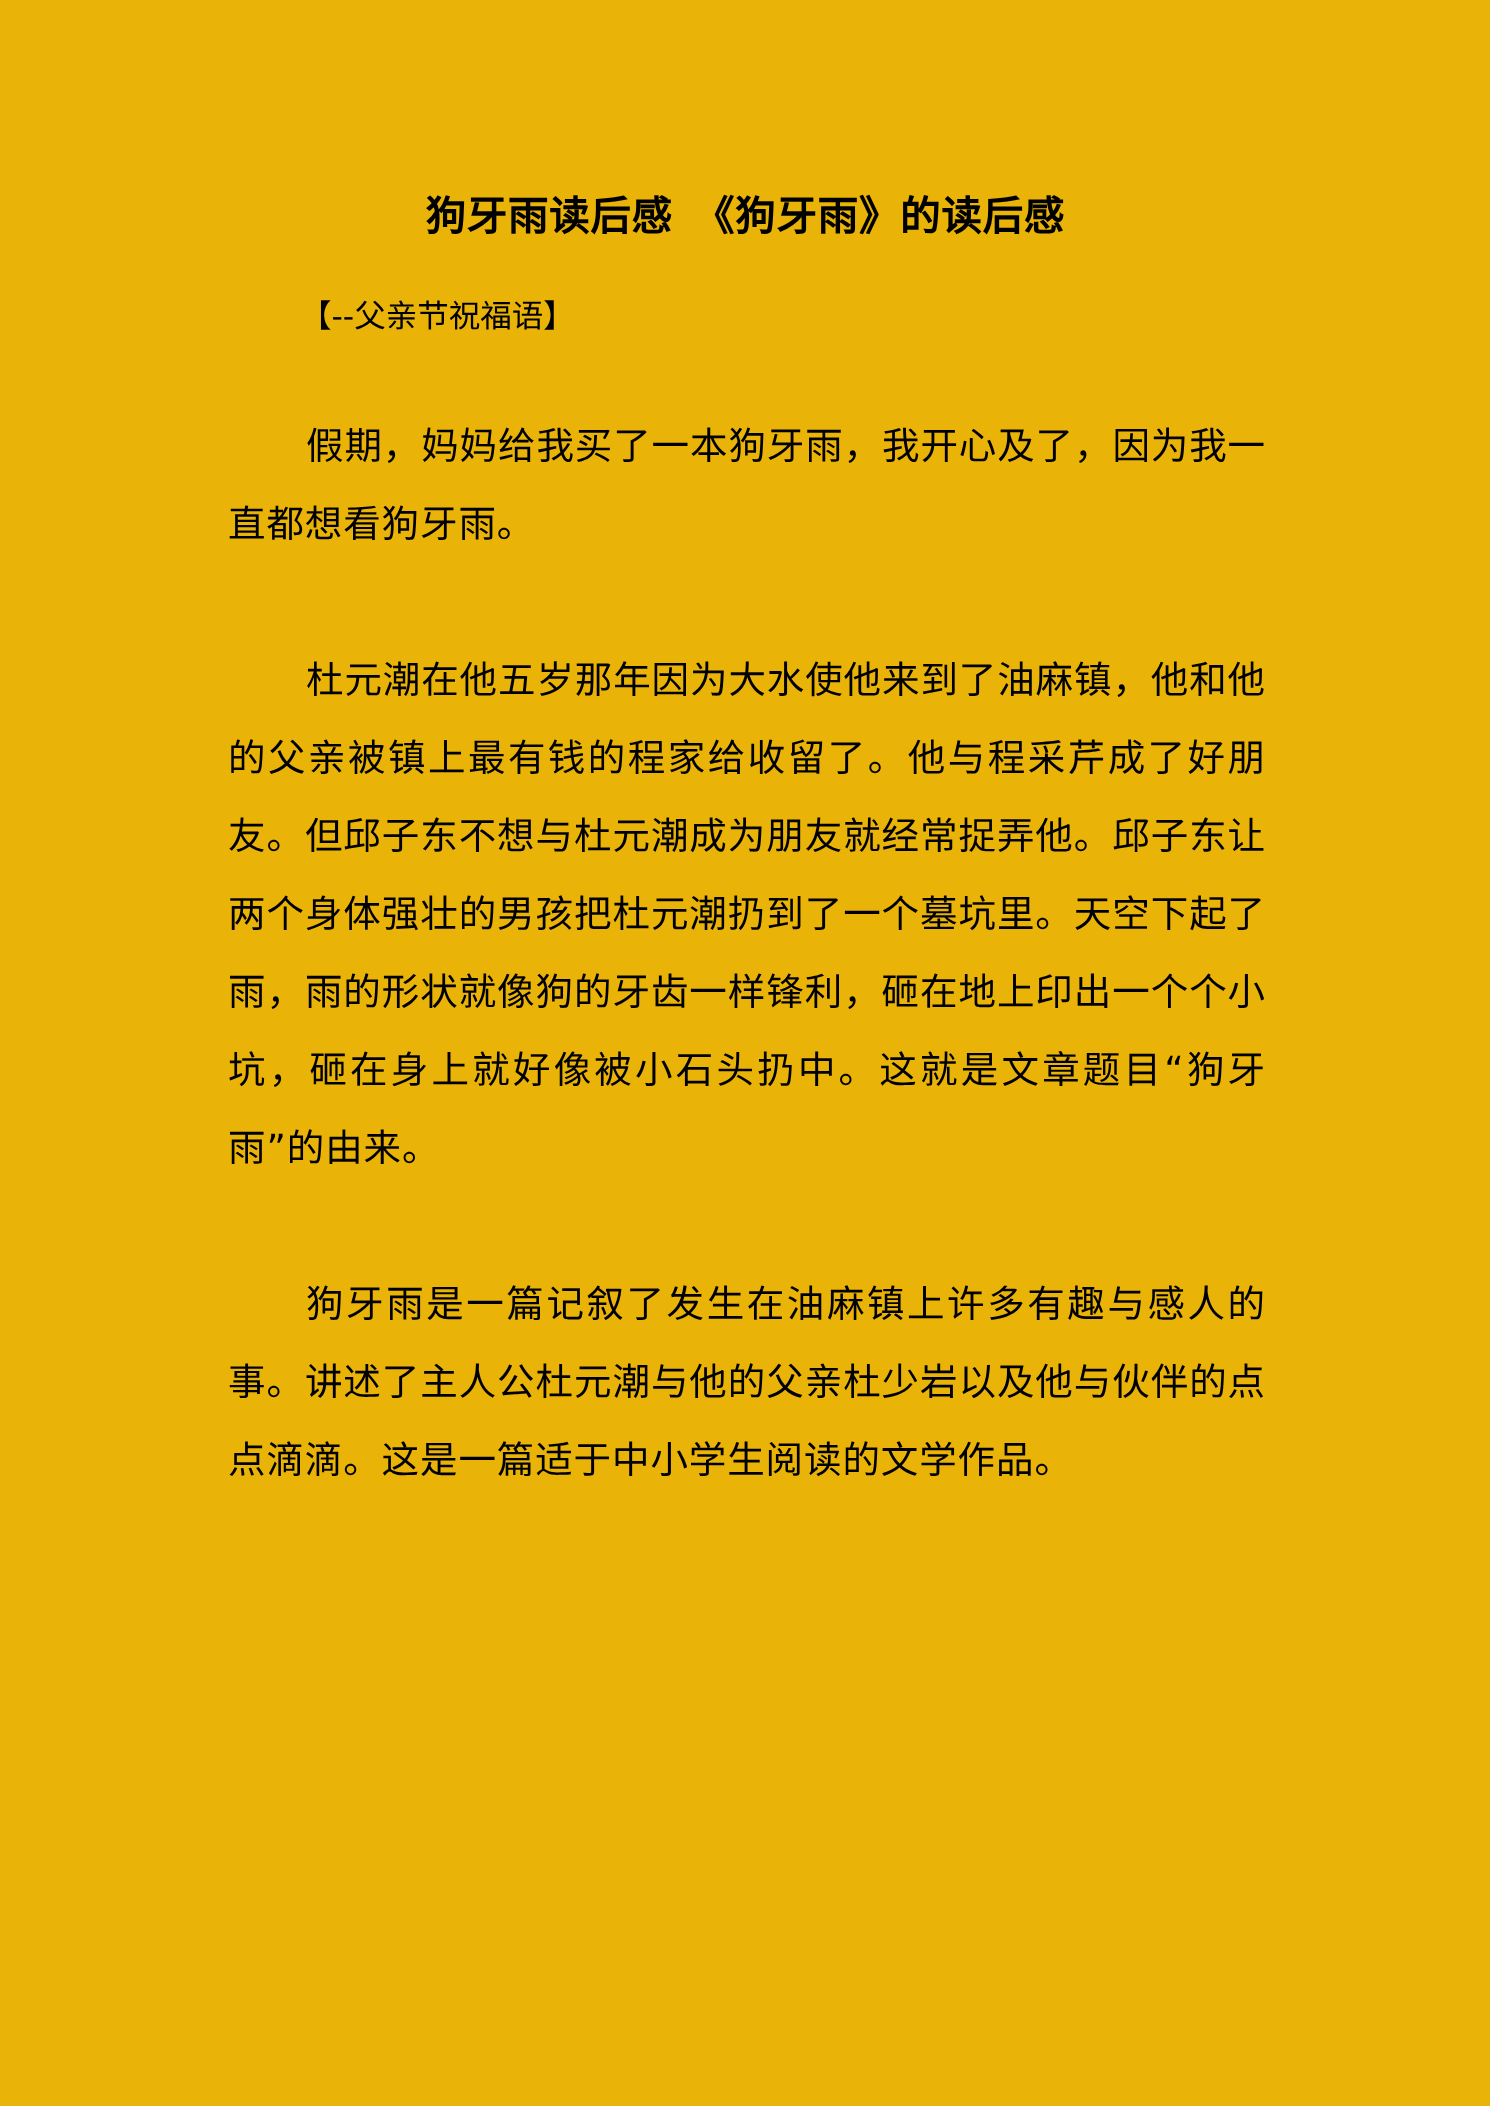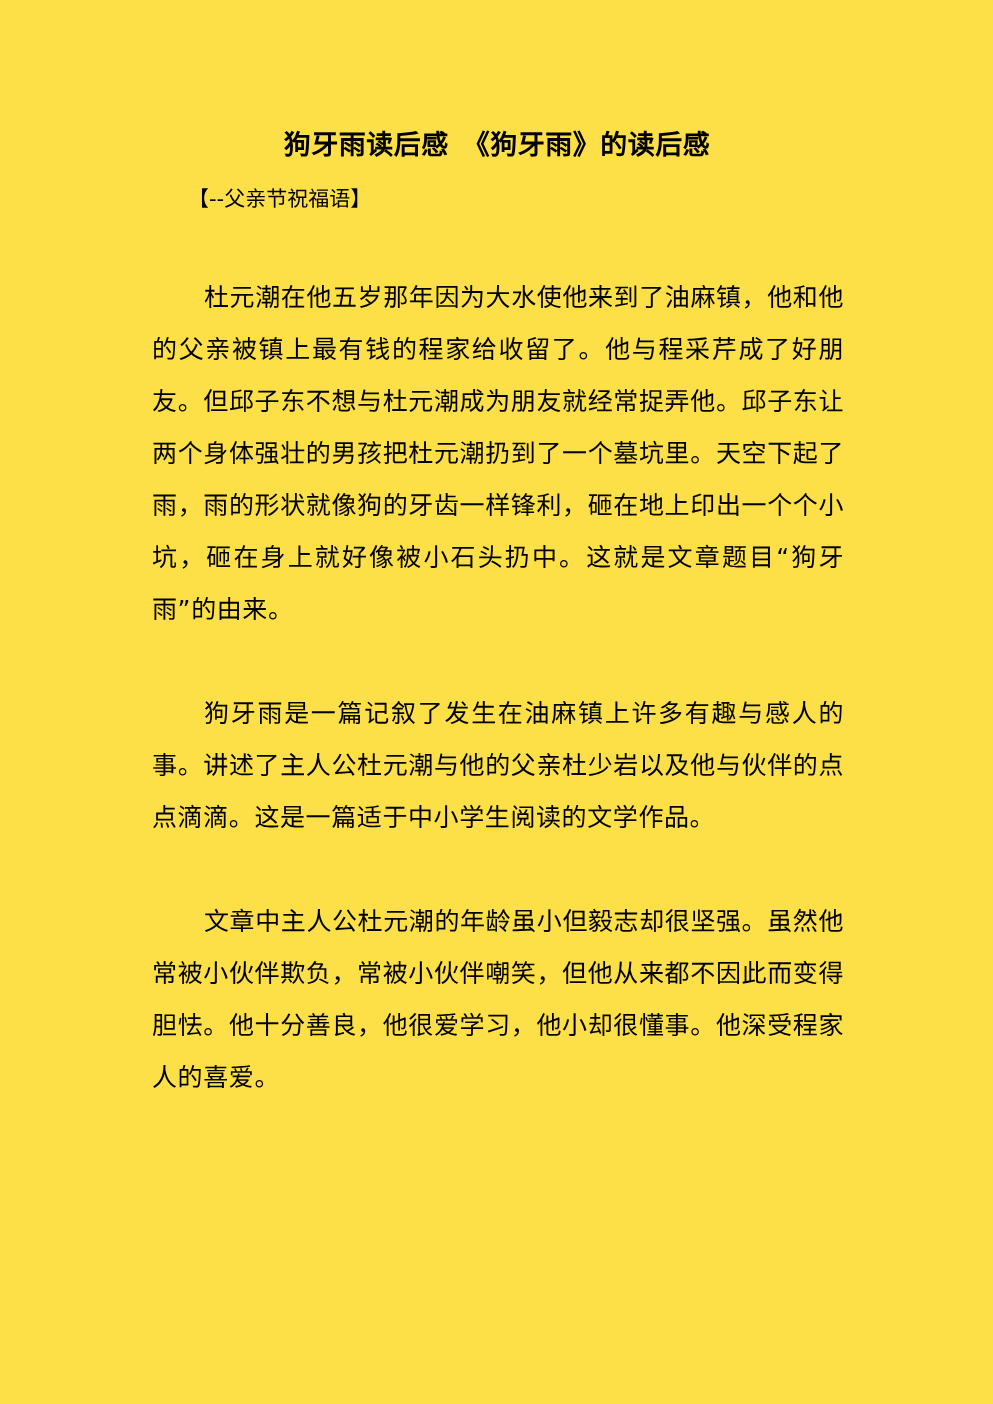--- a/index.html
+++ b/index.html
@@ -14,21 +14,21 @@
     position: relative;
     overflow: hidden;
     font-family: "DejaVu Sans", "Liberation Sans", sans-serif;
     color: #000000;
     -webkit-font-smoothing: none;
   }
 
   .page {
     position: absolute;
     inset: 0;
-    background: #fde047;
+    background: #eab308;
   }
 
   .content {
     position: absolute;
     left: 152px;
     top: 0;
     width: 690px;
   }
 
   .doc-title {
@@ -41,21 +41,21 @@
     text-align: center;
     font-size: 27px;
     line-height: 40px;
     font-weight: 700;
     letter-spacing: 0.5px;
     white-space: pre;
     font-family: "DejaVu Sans", "Liberation Sans", sans-serif;
   }
 
   .doc-subtitle {
-    margin: 0;
+    margin: 12px;
     padding: 0;
     position: absolute;
     left: 36px;
     top: 183px;
     font-size: 21px;
     line-height: 32px;
     font-weight: 400;
     letter-spacing: 0px;
     white-space: pre;
   }
@@ -88,19 +88,19 @@
 <body>
 
 <div class="page">
   <div class="content">
 
     <h1 class="doc-title">狗牙雨读后感　《狗牙雨》的读后感</h1>
 
     <p class="doc-subtitle">【--父亲节祝福语】</p>
 
     <div class="body-block">
+      <p class="para">假期，妈妈给我买了一本狗牙雨，我开心及了，因为我一直都想看狗牙雨。</p>
       <p class="para">杜元潮在他五岁那年因为大水使他来到了油麻镇，他和他的父亲被镇上最有钱的程家给收留了。他与程采芹成了好朋友。但邱子东不想与杜元潮成为朋友就经常捉弄他。邱子东让两个身体强壮的男孩把杜元潮扔到了一个墓坑里。天空下起了雨，雨的形状就像狗的牙齿一样锋利，砸在地上印出一个个小坑，砸在身上就好像被小石头扔中。这就是文章题目“狗牙雨”的由来。</p>
       <p class="para">狗牙雨是一篇记叙了发生在油麻镇上许多有趣与感人的事。讲述了主人公杜元潮与他的父亲杜少岩以及他与伙伴的点点滴滴。这是一篇适于中小学生阅读的文学作品。</p>
-      <p class="para">文章中主人公杜元潮的年龄虽小但毅志却很坚强。虽然他常被小伙伴欺负，常被小伙伴嘲笑，但他从来都不因此而变得胆怯。他十分善良，他很爱学习，他小却很懂事。他深受程家人的喜爱。</p>
     </div>
 
   </div>
 </div>
 
 </body></html>

